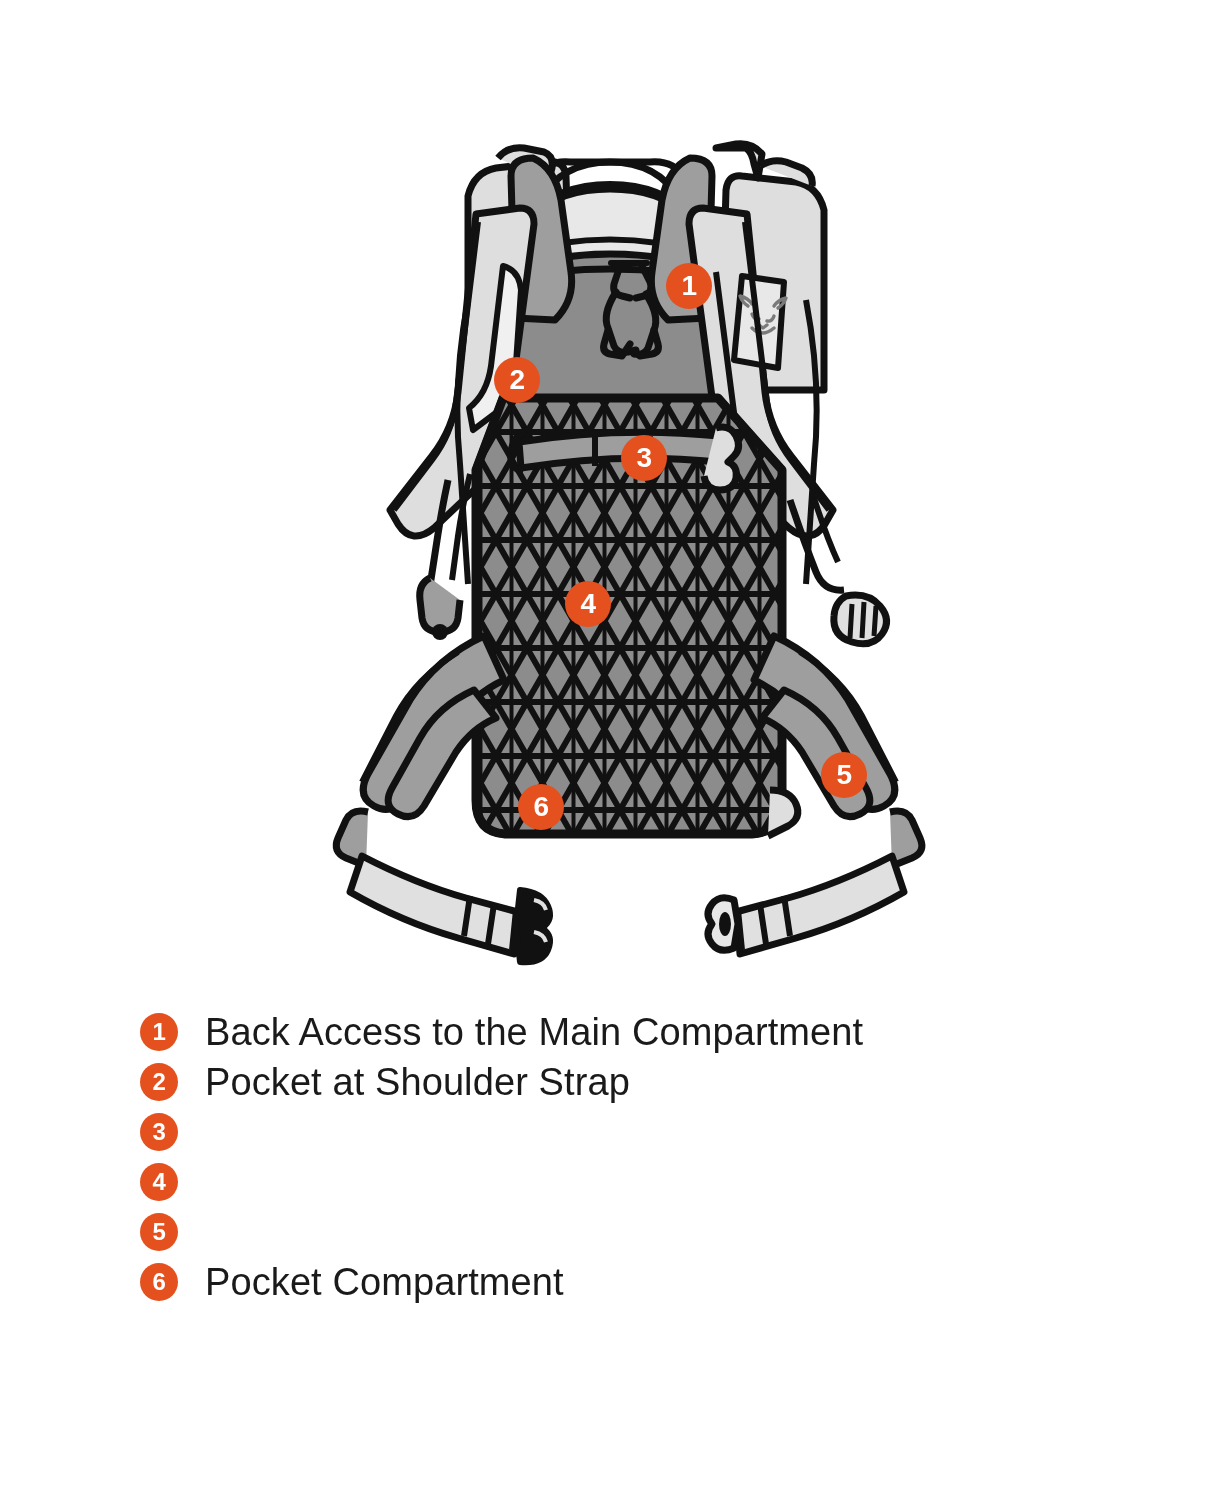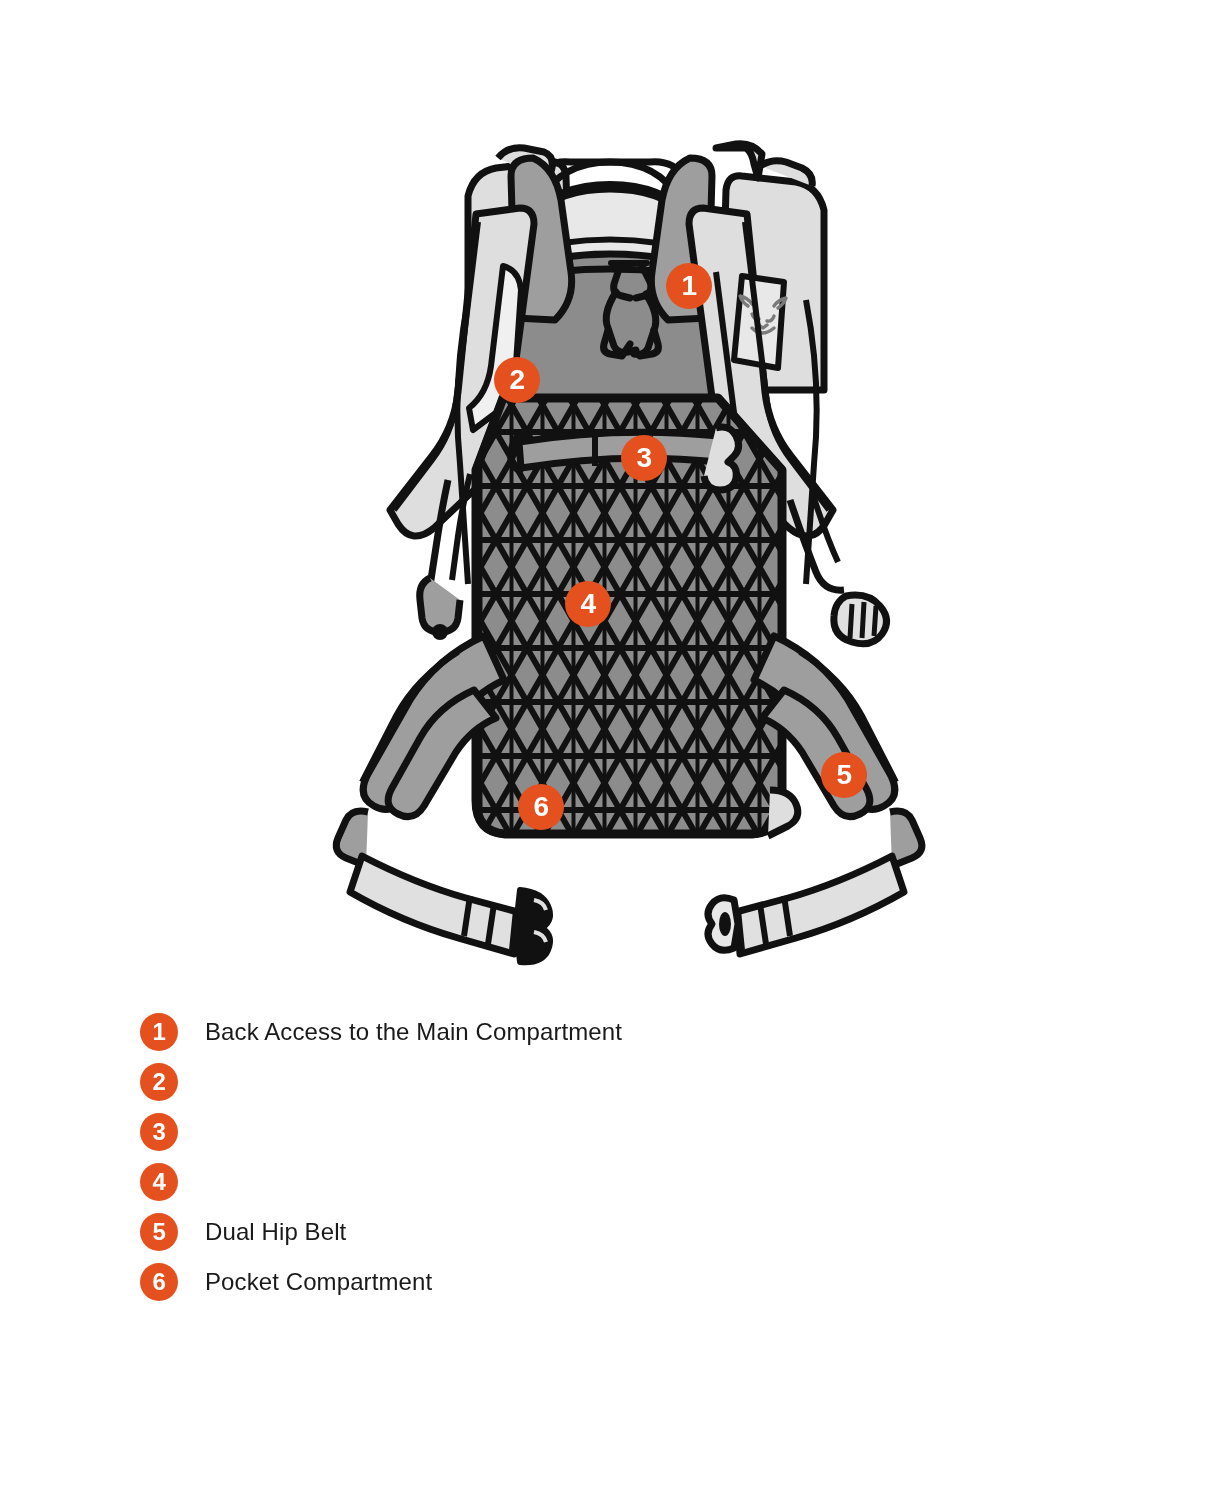--- a/index.html
+++ b/index.html
@@ -76,21 +76,21 @@
     color: #ffffff;
     font-size: 24px;
     font-weight: 700;
     line-height: 38px;
     text-align: center;
     letter-spacing: -0.5px;
     user-select: none;
   }
   .legend-label {
     margin-left: 27px;
-    font-size: 24px;
+    font-size: 38px;
     line-height: 40px;
     color: #1a1a1a;
     white-space: nowrap;
     font-weight: 400;
     letter-spacing: 0.1px;
   }
 </style>
 </head>
 <body>
 
@@ -261,33 +261,33 @@
 
   <div class="legend">
 
     <div class="legend-row">
       <div class="legend-badge">1</div>
       <div class="legend-label">Back Access to the Main Compartment</div>
     </div>
 
     <div class="legend-row">
       <div class="legend-badge">2</div>
+      <div class="legend-label">Pocket at Shoulder Strap</div>
     </div>
 
     <div class="legend-row">
       <div class="legend-badge">3</div>
     </div>
 
     <div class="legend-row">
       <div class="legend-badge">4</div>
     </div>
 
     <div class="legend-row">
       <div class="legend-badge">5</div>
-      <div class="legend-label">Dual Hip Belt</div>
     </div>
 
     <div class="legend-row">
       <div class="legend-badge">6</div>
       <div class="legend-label">Pocket Compartment</div>
     </div>
 
   </div>
 
 </div>

